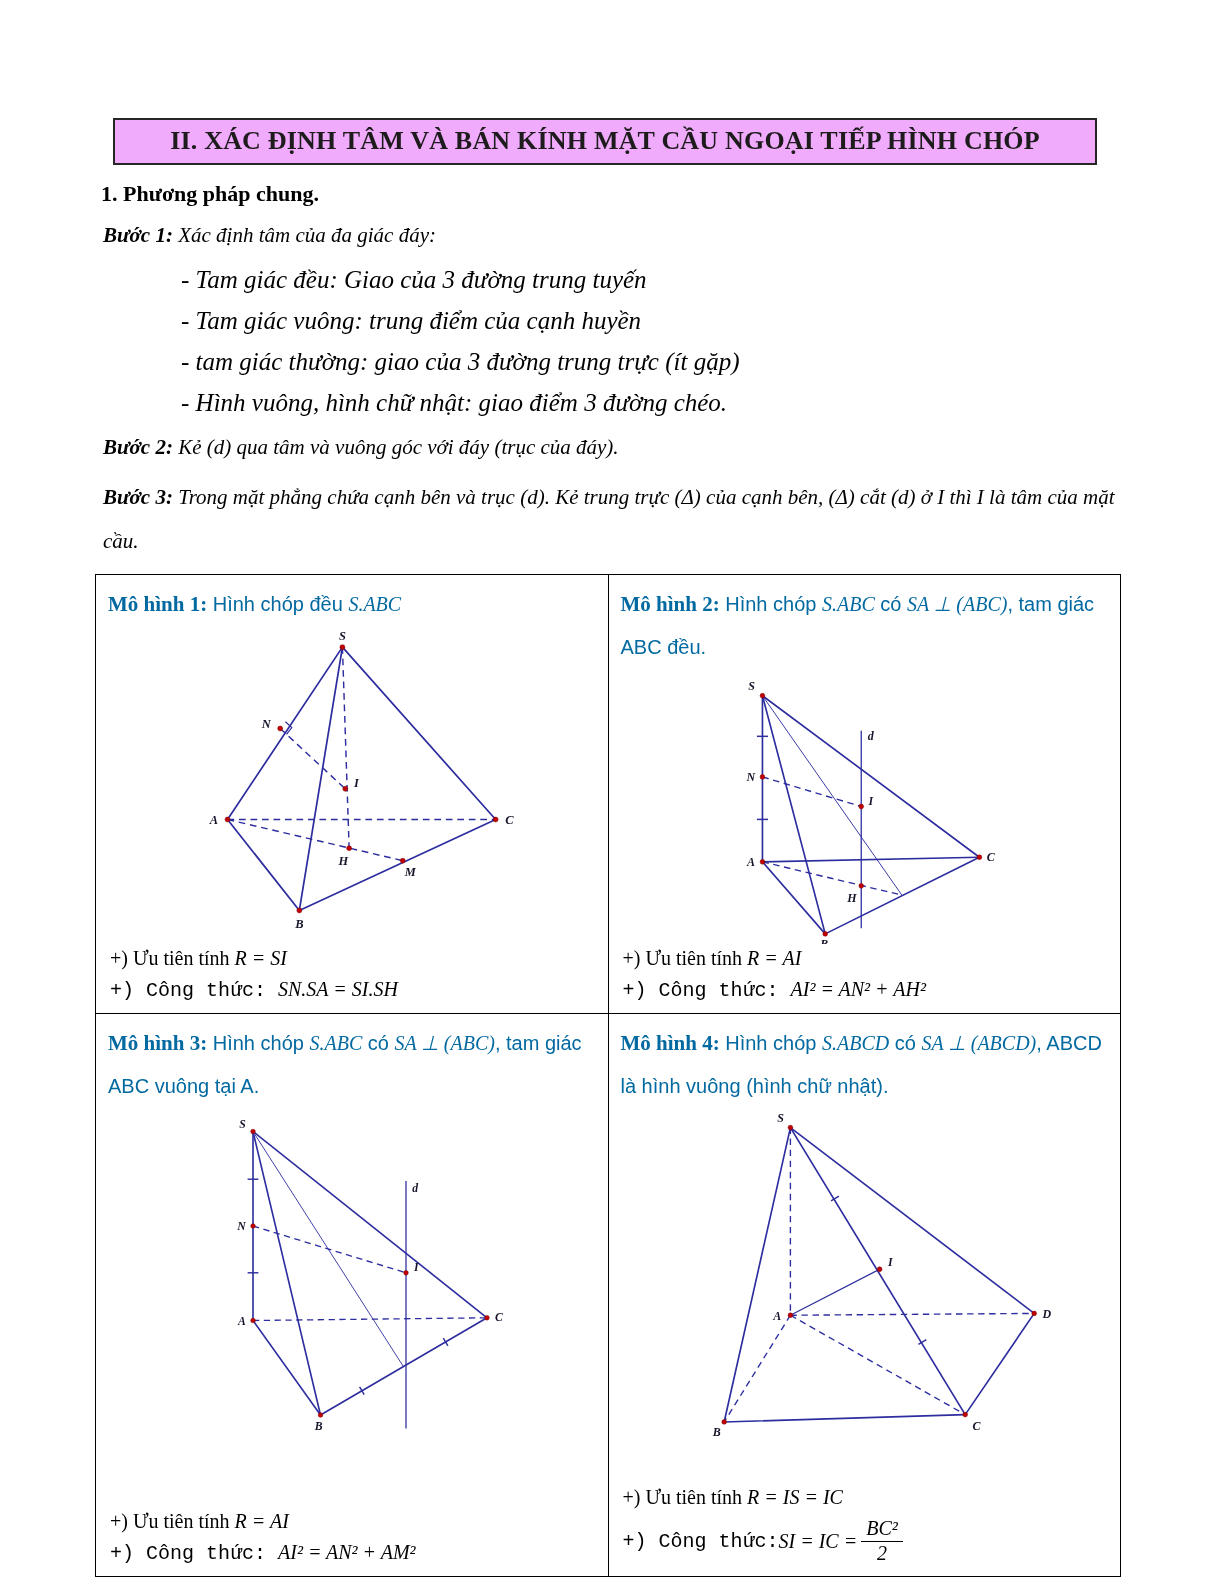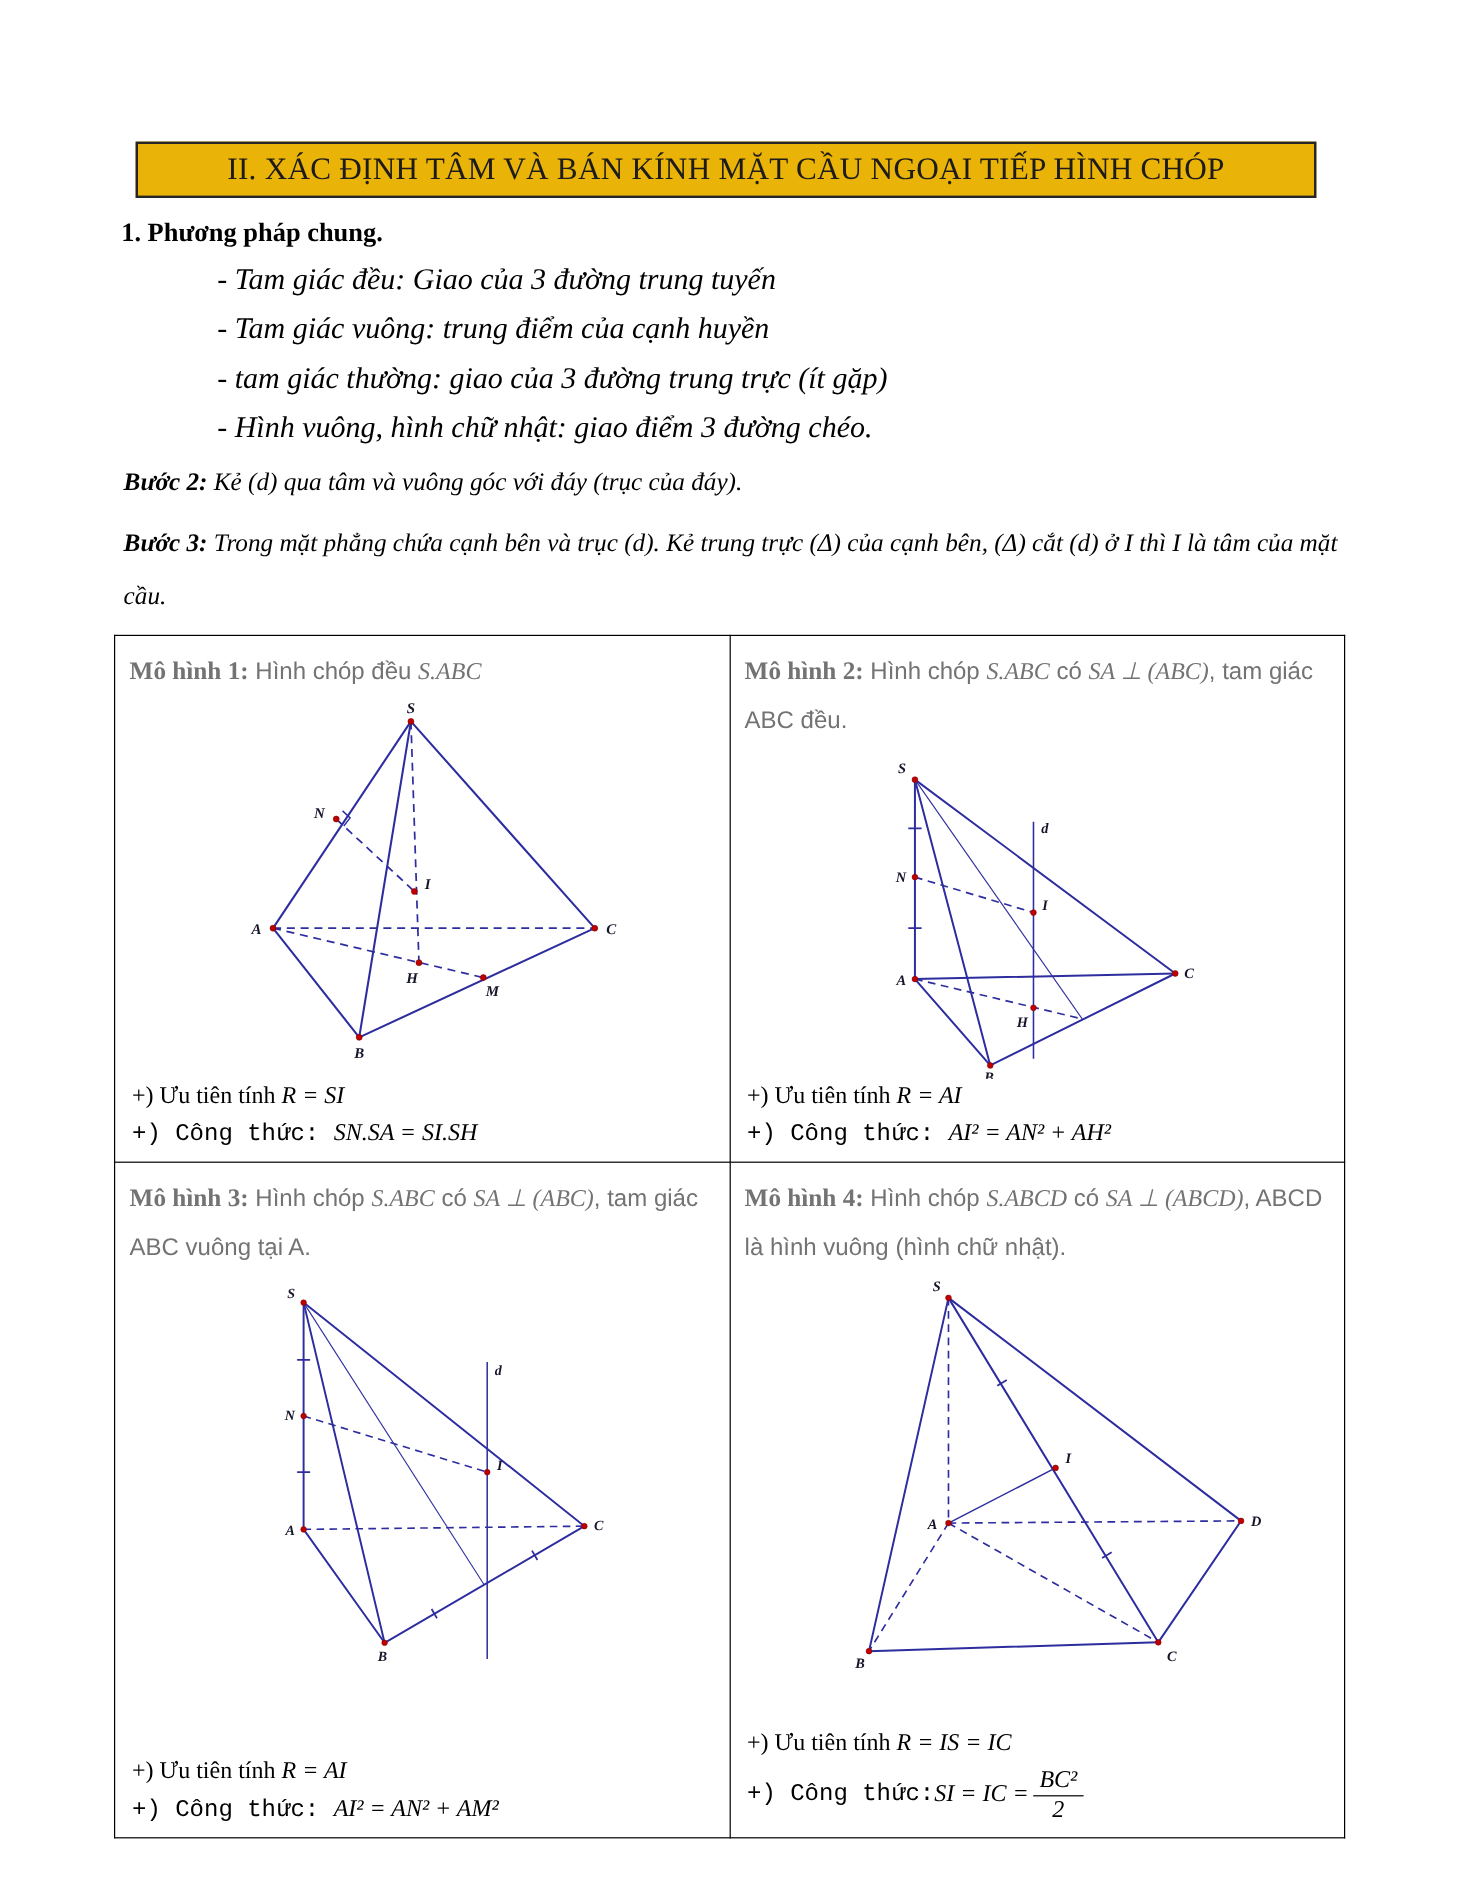--- a/index.html
+++ b/index.html
@@ -8,42 +8,42 @@
     font-family:"Liberation Serif", serif;
     color:#000;
     position:relative;
     overflow:hidden;
   }
   .content { padding:118px 100px 0 95px; }
 
   .title-box {
     margin:0 28px 0 18px;
     border:2px solid #262626;
-    background:#eab308;
+    background:#f0abfc;
     text-align:center;
-    font-weight:normal;
+    font-weight:bold;
     font-size:26px;
     color:#1d1b1b;
     padding:6px 8px 7px;
     letter-spacing:.2px;
   }
 
   .h1, .h2 { font-weight:bold; font-size:22px; margin:16px 0 6px 6px; }
   .step { font-style:italic; font-size:21px; margin:11px 0 11px 8px; line-height:1.65; }
   .step .lbl { font-weight:bold; }
   .bullets { margin-left:86px; font-style:italic; font-size:25px; }
   .bullets .bullet { margin:13px 0; }
 
   table.models { border-collapse:collapse; width:1026px; table-layout:fixed; margin-top:10px; }
   table.models td { border:1.7px solid #000; vertical-align:top; padding:8px 12px 6px; }
   .cell { display:flex; flex-direction:column; }
   .row1 .cell { height:424px; }
   .row2 .cell { height:548px; }
 
-  .cell-h { font-family:"Liberation Sans", sans-serif; font-size:20px; line-height:2.05; color:#737373; }
+  .cell-h { font-family:"Liberation Sans", sans-serif; font-size:20px; line-height:2.05; color:#0369a1; }
   .cell-h .lbl { font-family:"Liberation Serif", serif; font-weight:bold; font-size:21px; }
   .math { font-family:"Liberation Serif", serif; font-style:italic; }
 
   .fig { flex:1; display:flex; align-items:center; justify-content:center; min-height:0; }
   .fig svg { max-height:100%; }
 
   .note { font-size:20px; margin:3px 0 5px 2px; white-space:nowrap; }
   .note .pfx1 { font-family:"Liberation Serif", serif;text-align:center; }
   .note .pfx2 { font-family:Liberation Mono, monospace;text-align:center; }
   .note.flexline { display:flex; align-items:center; }
@@ -63,20 +63,24 @@
 </style>
 </head>
 <body>
 
 <div class="content">
 
   <div class="title-box">II. XÁC ĐỊNH TÂM VÀ BÁN KÍNH MẶT CẦU NGOẠI TIẾP HÌNH CHÓP</div>
 
   <div class="h1">1. Phương pháp chung.</div>
 
+  <div class="step">
+    <span class="lbl">Bước 1:</span>
+    <span>Xác định tâm của đa giác đáy:</span>
+  </div>
 
   <div class="bullets">
     <div class="bullet">- Tam giác đều: Giao của 3 đường trung tuyến</div>
     <div class="bullet">- Tam giác vuông: trung điểm của cạnh huyền</div>
     <div class="bullet">- tam giác thường: giao của 3 đường trung trực (ít gặp)</div>
     <div class="bullet">- Hình vuông, hình chữ nhật: giao điểm 3 đường chéo.</div>
   </div>
 
   <div class="step">
     <span class="lbl">Bước 2:</span>

